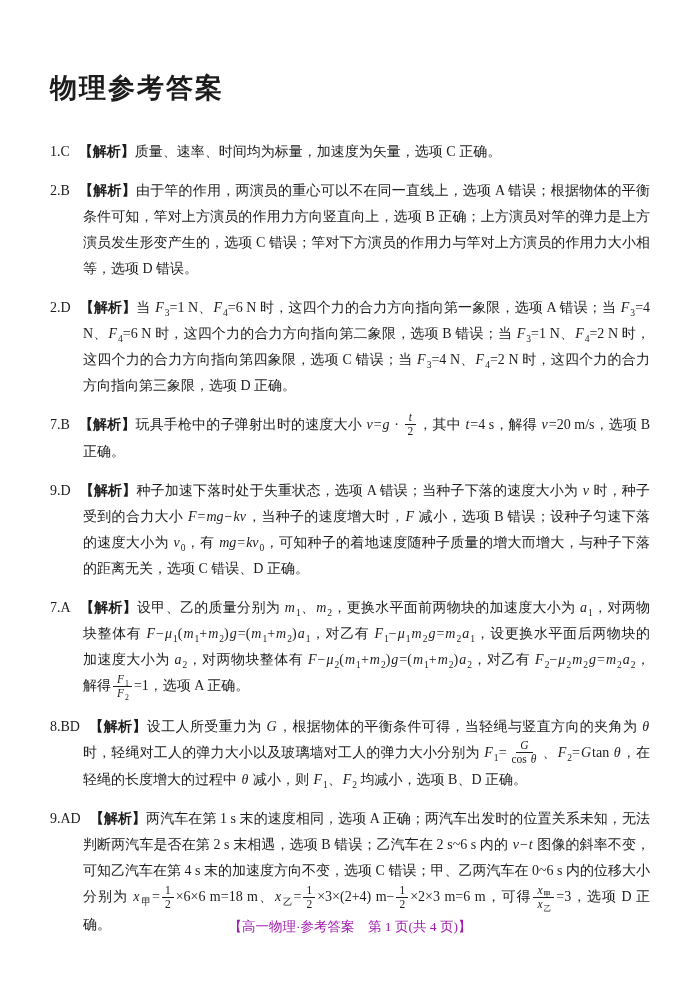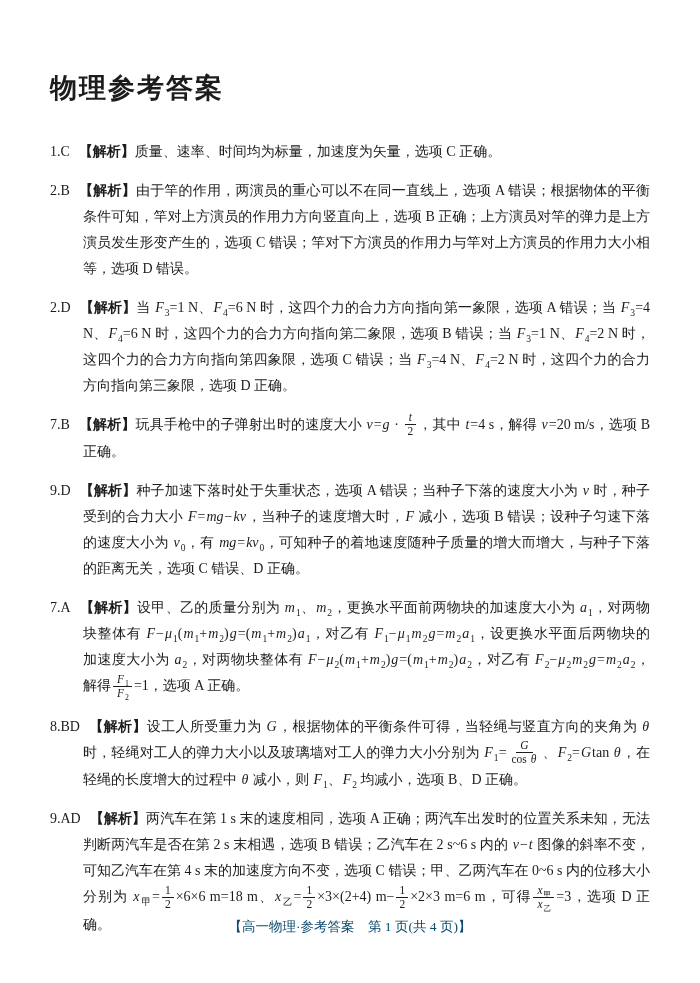--- a/index.html
+++ b/index.html
@@ -78,21 +78,21 @@
   .frac .fd {
     padding: 0 3px;
   }
   .footer {
     position: absolute;
     left: 0;
     right: 0;
     top: 918px;
     text-align: center;
     font-size: 13.5px;
-    color: #0c4a6e;
+    color: #a21caf;
   }
 </style>
 </head>
 <body>
 
 <div class="page">
   <h2 class="t2">物理参考答案</h2>
   <div class="items" id="items">
       <p class="item"><span class="num">1.C</span><b class="label">【解析】</b>质量、速率、时间均为标量，加速度为矢量，选项 C 正确。</p>
       <p class="item"><span class="num">2.B</span><b class="label">【解析】</b>由于竿的作用，两演员的重心可以不在同一直线上，选项 A 错误；根据物体的平衡条件可知，竿对上方演员的作用力方向竖直向上，选项 B 正确；上方演员对竿的弹力是上方演员发生形变产生的，选项 C 错误；竿对下方演员的作用力与竿对上方演员的作用力大小相等，选项 D 错误。</p>

